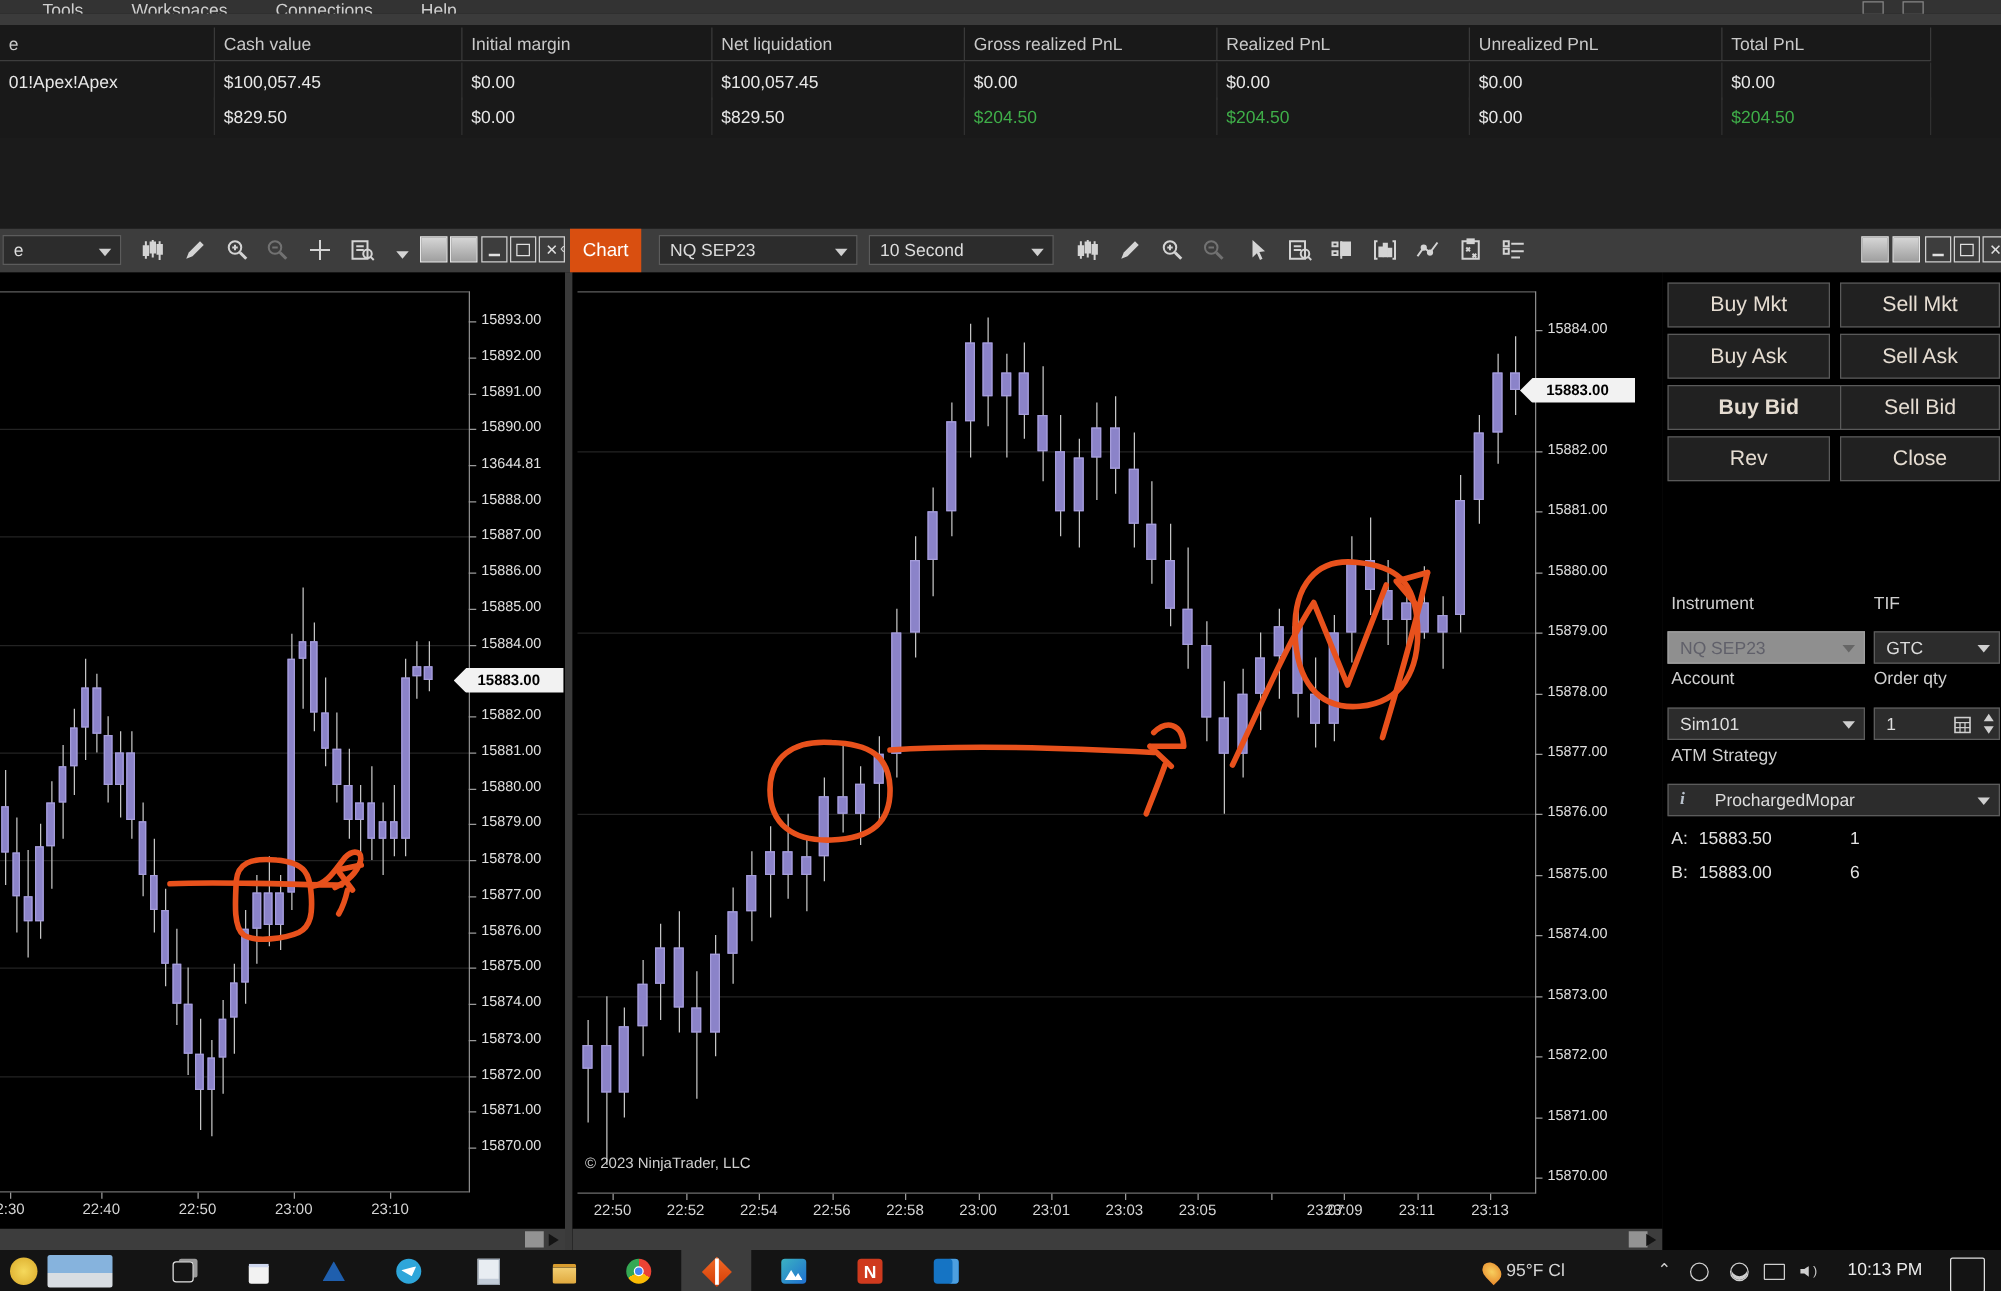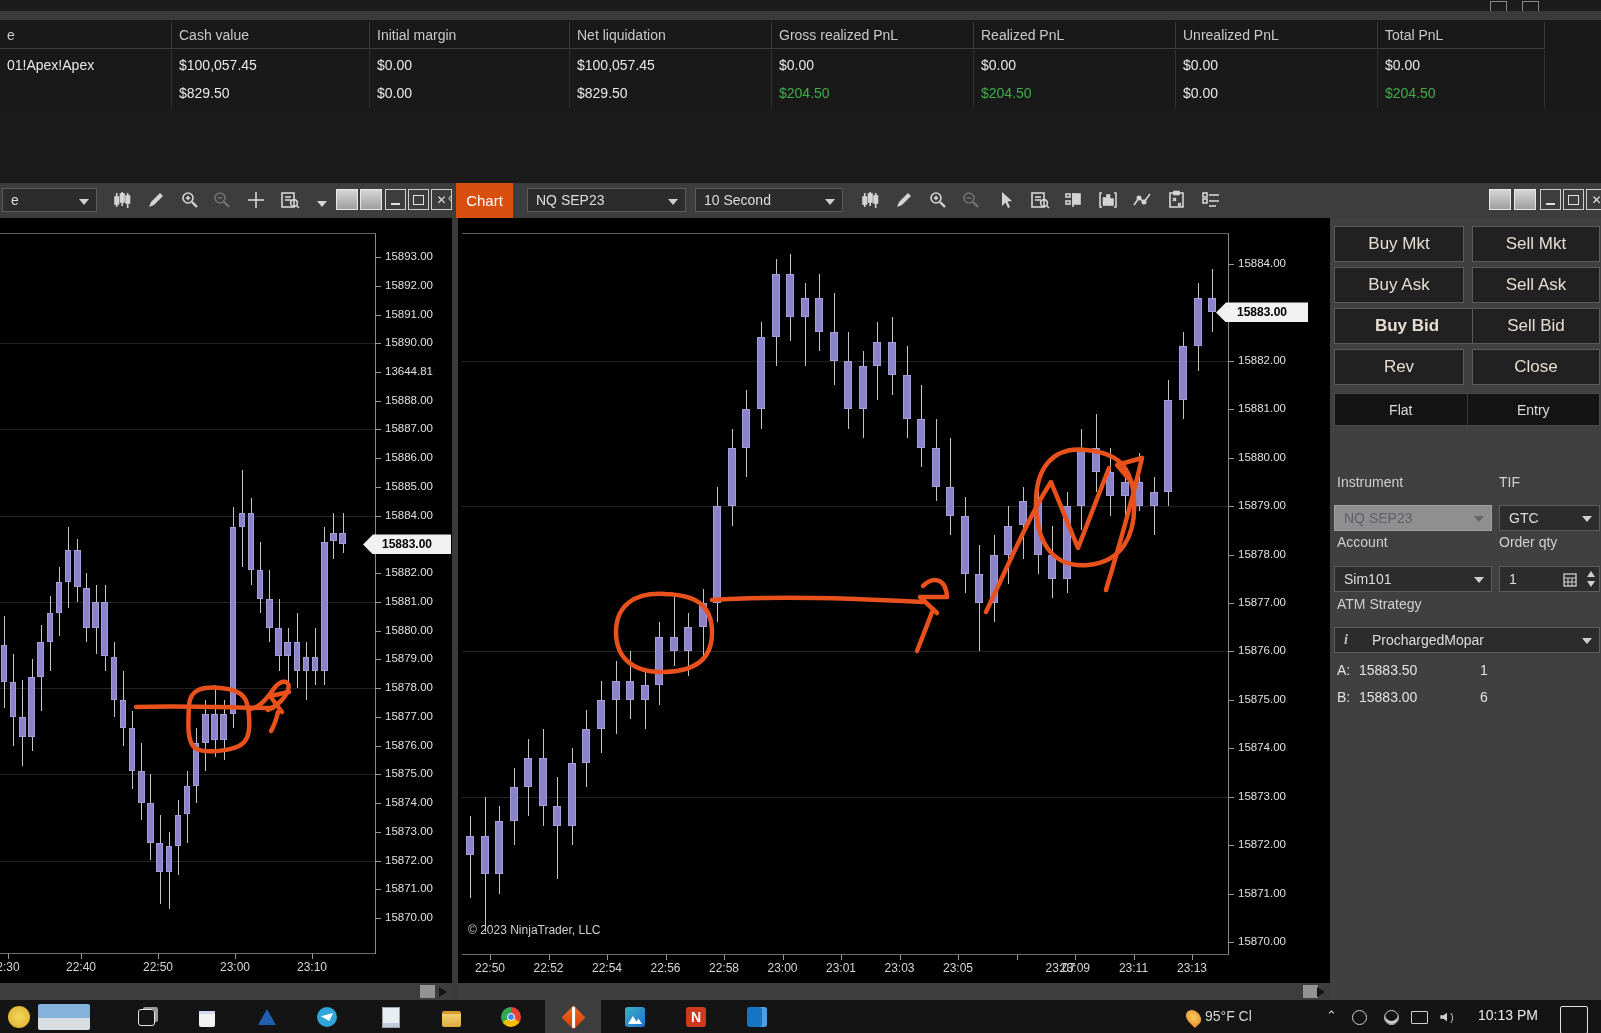--- a/index.html
+++ b/index.html
@@ -52,21 +52,21 @@
   .ttick{position:absolute;width:1px;height:5px;background:#9a9a9a;}
   .tlab{position:absolute;font-size:12px;color:#d6d6d6;transform:translateX(-50%);}
   .hscroll{position:absolute;height:17px;background:#3d3d3d;}
   .thumb{position:absolute;top:2px;height:13px;background:#939393;}
   .sarrow{position:absolute;top:4px;width:0;height:0;border-top:5px solid transparent;border-bottom:5px solid transparent;
           border-left:8px solid #141414;}
   .copyright{position:absolute;font-size:12px;color:#cfcfcf;}
   .annot{position:absolute;left:0;top:0;pointer-events:none;}
   .annot path{fill:none;stroke:var(--annot);stroke-width:4.5;stroke-linecap:round;stroke-linejoin:round;}
   
-  .panel{left:1330px;top:218px;width:271px;height:782px;background:#404040;}
+  .panel{left:1330px;top:218px;width:271px;height:782px;background:#000000;}
   .tbtn{position:absolute;background:#212121;border:1px solid #5a5a5a;color:#e6ddd2;font-size:17px;
         display:flex;align-items:center;justify-content:center;box-sizing:border-box;}
   .modebox{position:absolute;background:#141414;border:1px solid #4a4a4a;box-sizing:border-box;display:flex;}
   .modecell{flex:1;display:flex;align-items:center;justify-content:center;font-size:14px;color:#ddd;border-right:1px solid #3a3a3a;}
   .modecell:last-child{border-right:none;}
   .flabel{position:absolute;font-size:14px;color:#cfcfcf;}
   .pcombo{position:absolute;background:#2c2c2c;border:1px solid #5c5c5c;color:#ddd;font-size:14px;
           box-sizing:border-box;display:flex;align-items:center;padding-left:9px;}
   .pcombo .car{position:absolute;right:7px;top:40%;width:0;height:0;border-left:5px solid transparent;
           border-right:5px solid transparent;border-top:6px solid #cfcfcf;}
@@ -74,20 +74,26 @@
   .quote{position:absolute;font-size:14px;color:#e2e2e2;}
   
   .taskbar{left:0;top:1000px;width:1601px;height:33px;background:#141414;overflow:hidden;}
   .tbi{position:absolute;top:4px;width:26px;height:26px;display:flex;align-items:center;justify-content:center;}
 </style>
 </head>
 <body>
 
 <div class="screen">
 
+  <div class="abs menubar">
+    <span class="mi">Tools</span>
+    <span class="mi">Workspaces</span>
+    <span class="mi">Connections</span>
+    <span class="mi">Help</span>
+  </div>
   <div class="abs" style="left:1490px;top:1px;width:15px;height:9px;border:1px solid #888;"></div>
   <div class="abs" style="left:1522px;top:1px;width:15px;height:9px;border:1px solid #888;"></div>
   <div class="abs topstrip"></div>
 
   <div class="abs acct" id="acctTable">
       <div class="hcell" style="left: 0px; width: 172px;">e</div>
       <div class="hcell" style="left: 172px; width: 198px;">Cash value</div>
       <div class="hcell" style="left: 370px; width: 200px;">Initial margin</div>
       <div class="hcell" style="left: 570px; width: 202px;">Net liquidation</div>
       <div class="hcell" style="left: 772px; width: 202px;">Gross realized PnL</div>
@@ -641,24 +647,20 @@
   <div class="abs panel">
     <div class="tbtn" style="left:4px;top:8px;width:130px;height:36px;">Buy Mkt</div>
     <div class="tbtn" style="left:142px;top:8px;width:128px;height:36px;">Sell Mkt</div>
     <div class="tbtn" style="left:4px;top:49px;width:130px;height:36px;">Buy Ask</div>
     <div class="tbtn" style="left:142px;top:49px;width:128px;height:36px;">Sell Ask</div>
     <div class="tbtn" style="left:4px;top:90px;width:146px;height:36px;font-weight:bold;">Buy Bid</div>
     <div class="tbtn" style="left:142px;top:90px;width:128px;height:36px;">Sell Bid</div>
     <div class="tbtn" style="left:4px;top:131px;width:130px;height:36px;">Rev</div>
     <div class="tbtn" style="left:142px;top:131px;width:128px;height:36px;">Close</div>
 
-    <div class="modebox" style="left:4px;top:175px;width:266px;height:33px;">
-      <div class="modecell">Flat</div>
-      <div class="modecell">Entry</div>
-    </div>
 
     <span class="flabel" style="left:7px;top:256px;">Instrument</span>
     <span class="flabel" style="left:169px;top:256px;">TIF</span>
     <div class="pcombo disabled" style="left:4px;top:287px;width:158px;height:26px;">
       <span>NQ SEP23</span>
         <span class="car" style="border-top-color:#666;"></span>
     </div>
     <div class="pcombo" style="left:169px;top:287px;width:101px;height:26px;">
       <span>GTC</span>
         <span class="car"></span>

